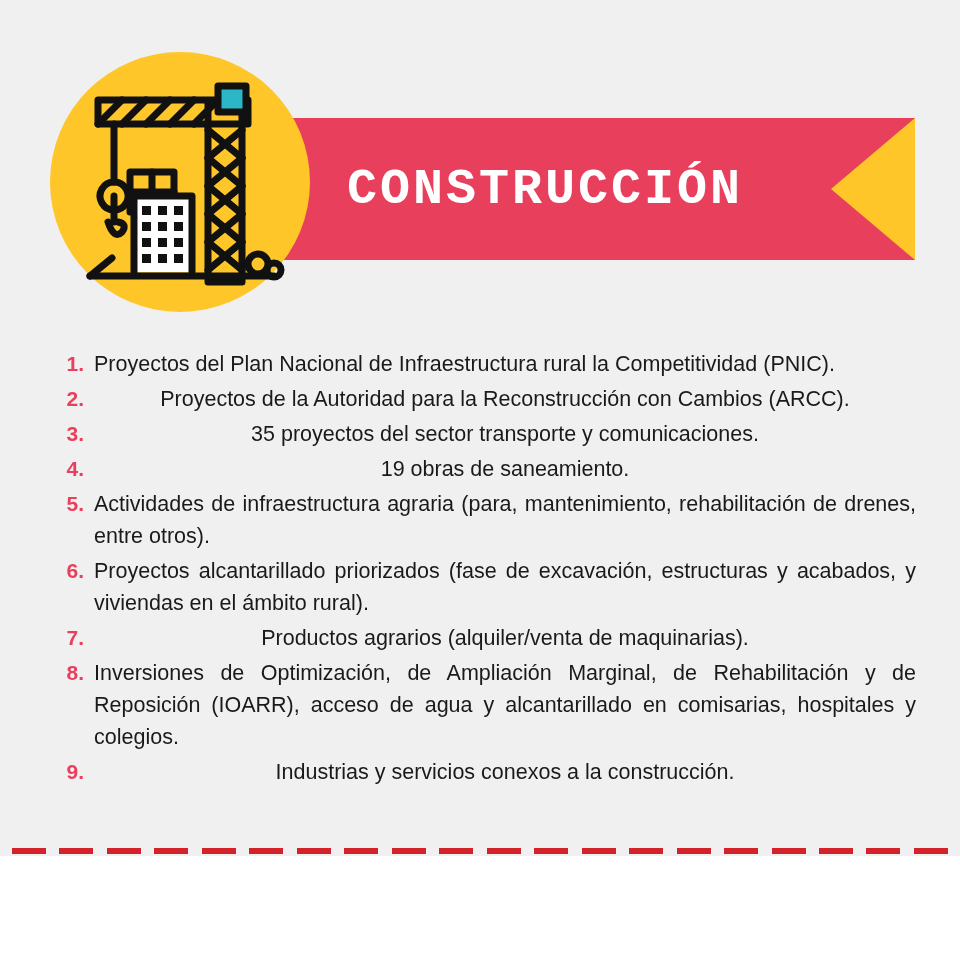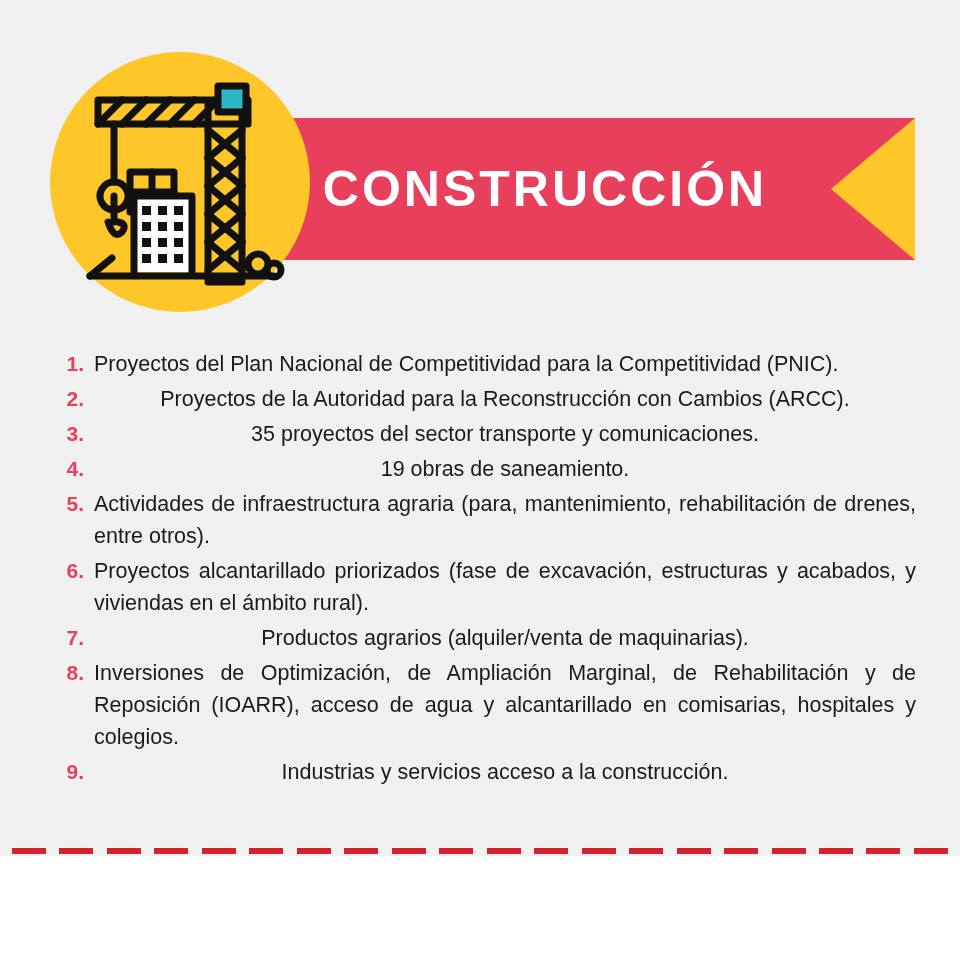--- a/index.html
+++ b/index.html
@@ -18,20 +18,21 @@
     overflow: hidden;
   }
 
   
   .header {
     position: absolute;
     left: 0;
     top: 0;
     width: 960px;
     height: 330px;
+    font-family: Liberation Mono, monospace;
   }
   .banner {
     position: absolute;
     left: 215px;
     top: 118px;
     width: 700px;
     height: 142px;
     background: #ffc629;
   }
   .banner-red {
@@ -197,21 +198,21 @@
           <circle cx="186" cy="192" r="10"></circle>
           <circle cx="202" cy="198" r="7"></circle>
         </g>
       </svg>
     </div>
   </div>
 
   <div class="list">
     <div class="item">
       <div class="num">1.</div>
-      <div class="txt">Proyectos del Plan Nacional de Competitividad para la Competitividad (PNIC).</div>
+      <div class="txt">Proyectos del Plan Nacional de Infraestructura rural la Competitividad (PNIC).</div>
     </div>
     <div class="item">
       <div class="num">2.</div>
       <div class="txt nojust">Proyectos de la Autoridad para la Reconstrucción con Cambios (ARCC).</div>
     </div>
     <div class="item">
       <div class="num">3.</div>
       <div class="txt nojust">35 proyectos del sector transporte y comunicaciones.</div>
     </div>
     <div class="item">
@@ -229,21 +230,21 @@
     <div class="item">
       <div class="num">7.</div>
       <div class="txt nojust">Productos agrarios (alquiler/venta de maquinarias).</div>
     </div>
     <div class="item">
       <div class="num">8.</div>
       <div class="txt">Inversiones de Optimización, de Ampliación Marginal, de Rehabilitación y de Reposición (IOARR), acceso de agua y alcantarillado en comisarias, hospitales y colegios.</div>
     </div>
     <div class="item">
       <div class="num">9.</div>
-      <div class="txt nojust">Industrias y servicios acceso a la construcción.</div>
+      <div class="txt nojust">Industrias y servicios conexos a la construcción.</div>
     </div>
   </div>
 
   <div class="dashes">
     <div class="dash"></div>
     <div class="dash"></div>
     <div class="dash"></div>
     <div class="dash"></div>
     <div class="dash"></div>
     <div class="dash"></div>

